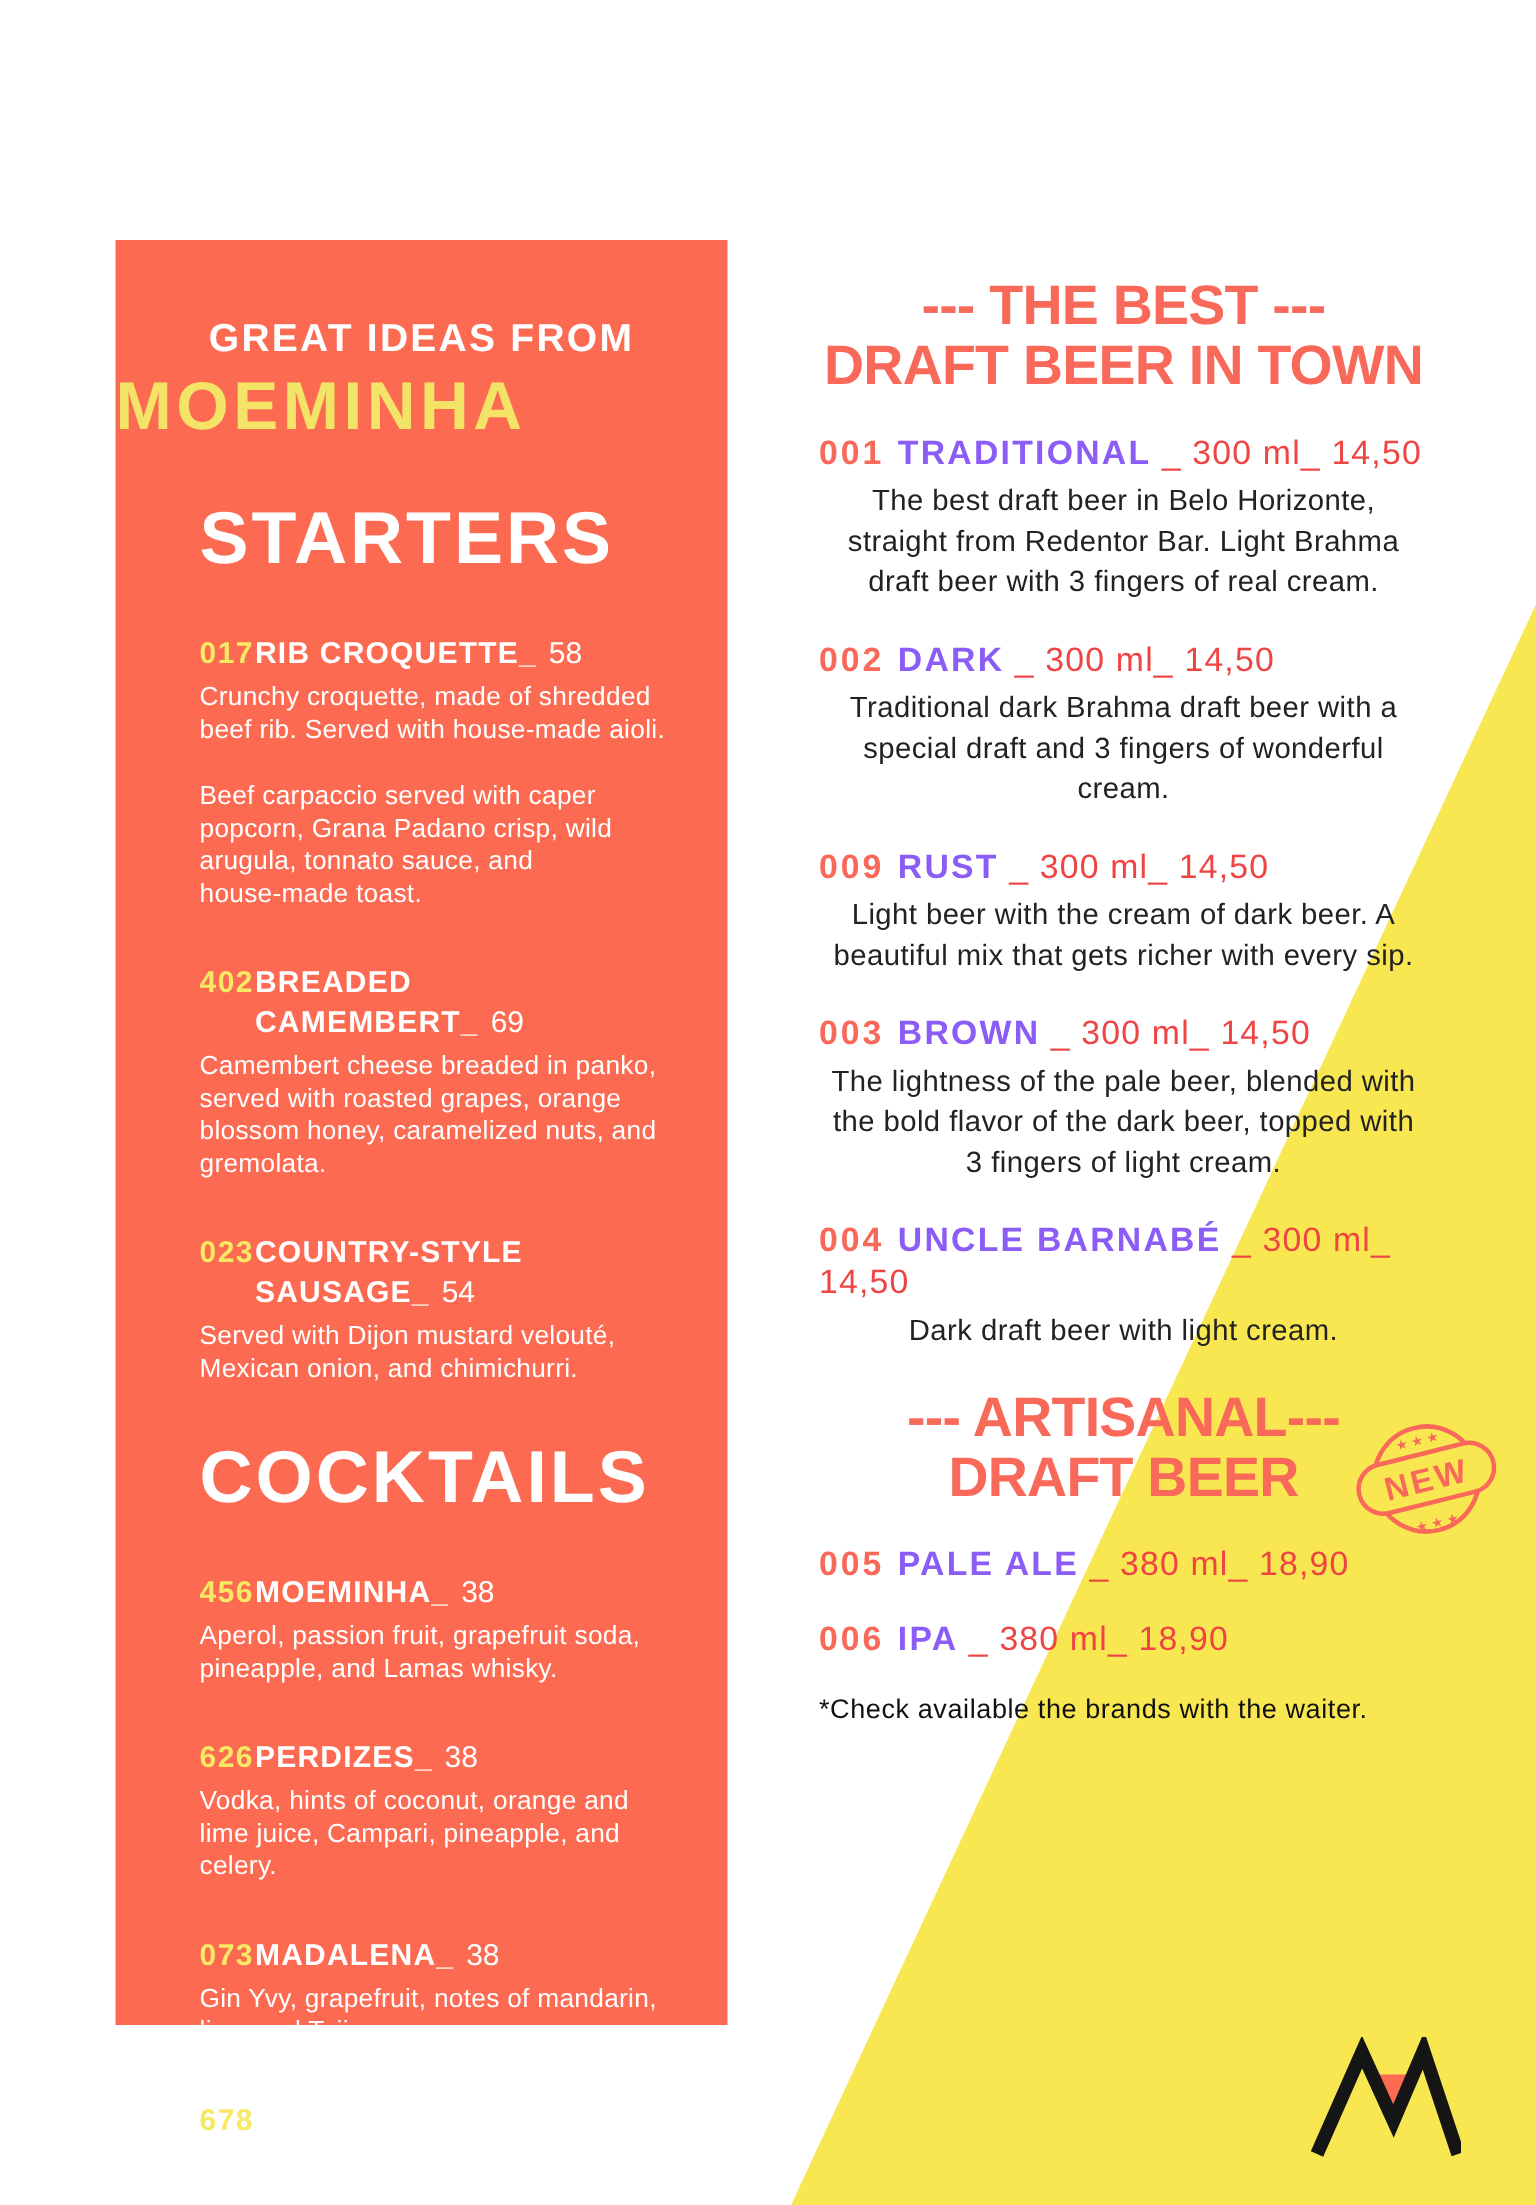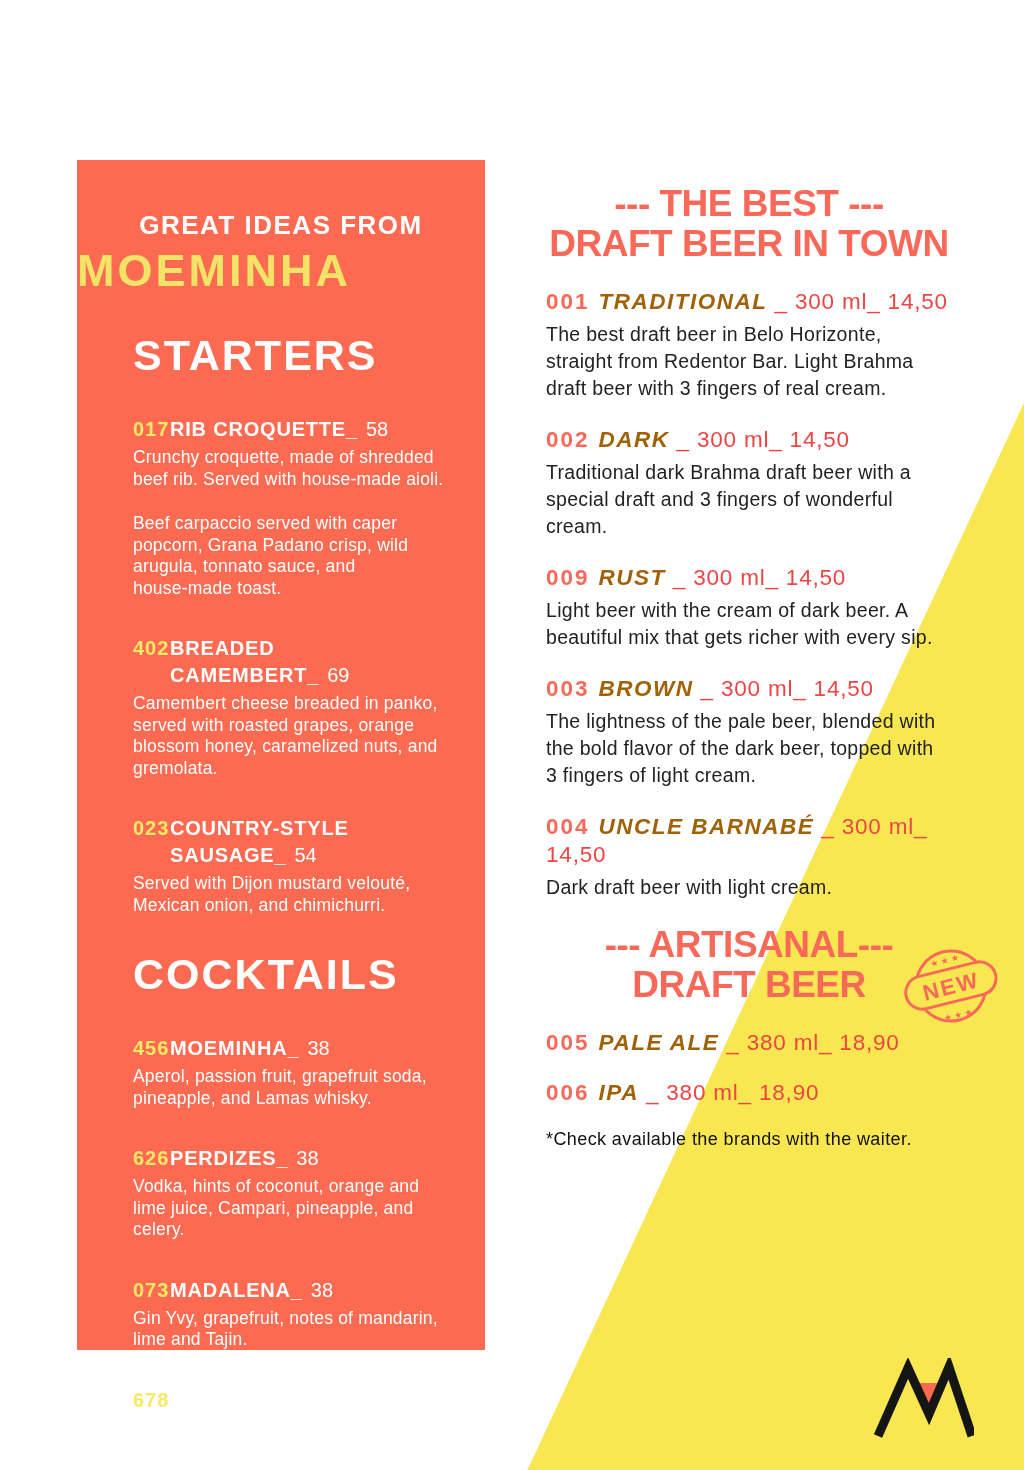--- a/index.html
+++ b/index.html
@@ -10,39 +10,39 @@
   
   .wedge{position:absolute;inset:0;background:#F8E751;z-index:1;
          clip-path:polygon(100% 27.4%,100% 100%,51.5% 100%);}
 
   
   .panel{position:absolute;left:77px;top:160px;width:408px;height:1190px;
          background:#FC6A52;z-index:2;box-sizing:border-box;padding-top:50px;}
   .kicker{color:#fff;font-weight:bold;font-size:26px;letter-spacing:1.5px;text-align:center;}
   .brand{color:#F3E366;font-weight:bold;font-size:45px;letter-spacing:3px;text-align:left;margin-top:4px;}
   .l-body{padding:0 40px 0 56px;}
-  .l-sec-title{color:#fff;font-weight:bold;font-size:43px;letter-spacing:2px;margin-top:34px;}
+  .l-sec-title{color:#fff;font-weight:bold;font-size:49px;letter-spacing:2px;margin-top:34px;}
   .l-item{margin-top:23px;}
   .l-head{font-size:20px;line-height:27px;padding-left:37px;text-indent:-37px;margin-top:36px;}
   .l-code{display:inline-block;width:37px;text-indent:0;color:#F6E964;font-weight:bold;letter-spacing:1px;}
   .l-name{color:#fff;font-weight:bold;letter-spacing:0.8px;}
   .l-price{color:#fff;font-weight:normal;margin-left:8px;}
   .l-desc{color:#fff;font-size:17.5px;line-height:21.5px;margin-top:4px;letter-spacing:0.2px;}
 
   
   .rcol{position:absolute;left:546px;top:184px;width:406px;z-index:2;}
   .r-title{color:#F8695A;font-weight:bold;font-size:37px;line-height:40px;
            letter-spacing:-0.5px;text-align:center;}
   .r-items{margin-top:24px;}
   .r-item{margin-bottom:24px;}
   .r-head{font-size:22.5px;line-height:28px;}
   .r-code{color:#F8695A;font-weight:bold;letter-spacing:2px;}
-  .r-name{color:#a16207;font-weight:bold;letter-spacing:1.5px;margin-left:9px;font-style:italic;}
+  .r-name{color:#8b5cf6;font-weight:bold;letter-spacing:1.5px;margin-left:9px;}
   .r-tail{color:#ef4444;font-weight:normal;letter-spacing:0.8px;margin-left:7px;}
-  .r-desc{color:#222;font-size:19.5px;line-height:27px;letter-spacing:0.3px;margin-top:5px;}
+  .r-desc{color:#222;font-size:19.5px;line-height:27px;letter-spacing:0.3px;margin-top:5px;text-align:center;}
   .r-item.loose{margin-top:36px;margin-bottom:10px;}
   .r-item.loose .r-desc{line-height:33px;margin-top:8px;}
   .artisanal-title{margin-top:22px;}
   .r-items.compact .r-item{margin-bottom:22px;}
   .footnote{color:#111;font-size:18px;letter-spacing:0.4px;margin-top:4px;}
 
   
   .badge{position:absolute;left:903px;top:938px;z-index:3;}
   .logo{position:absolute;left:872px;top:1358px;z-index:3;}
 </style>

